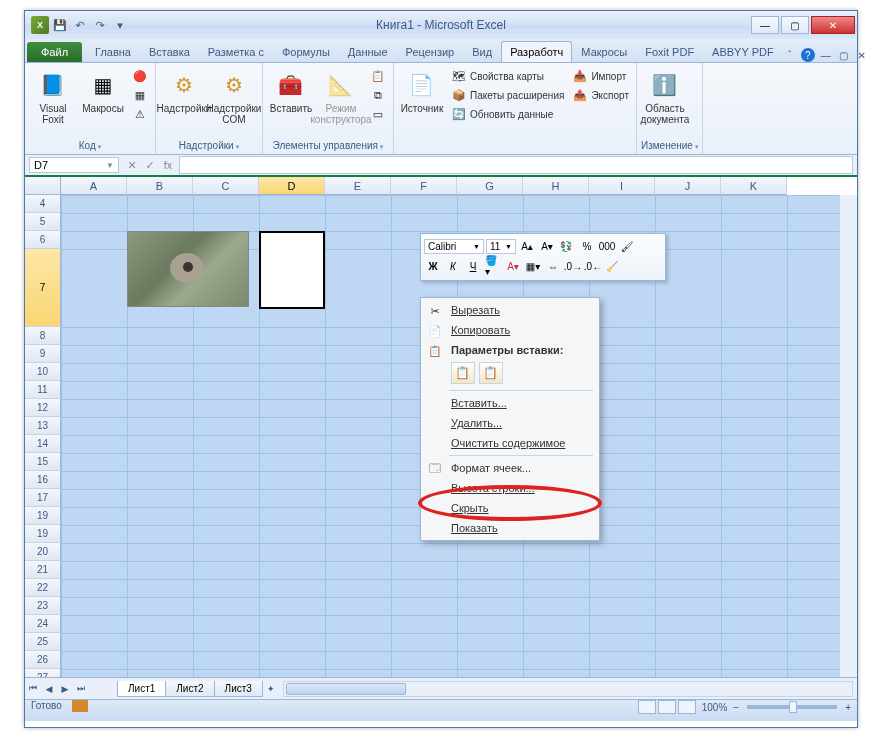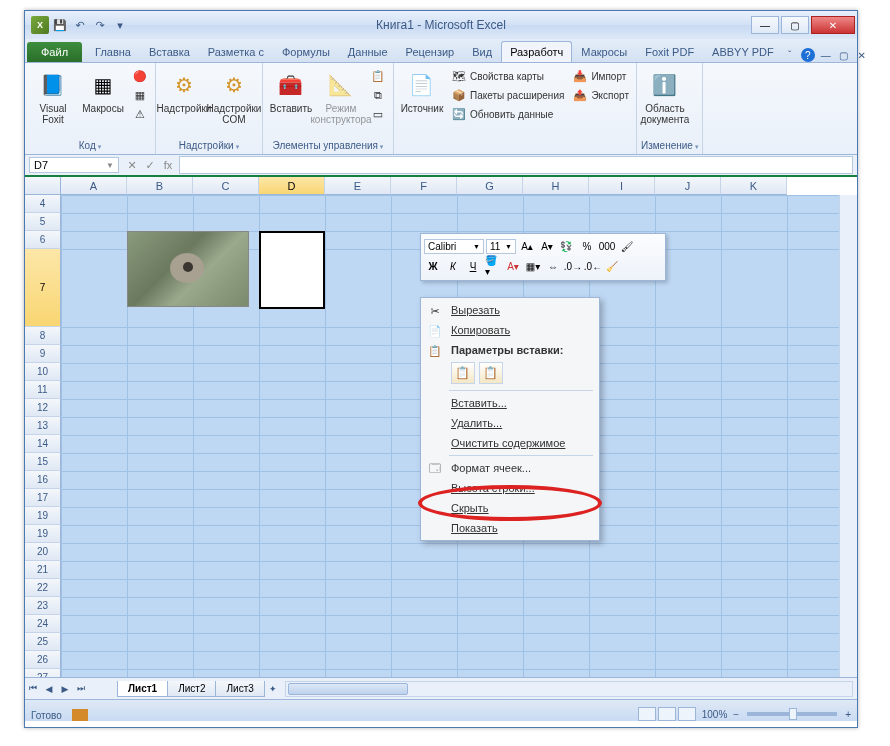--- a/index.html
+++ b/index.html
@@ -55,25 +55,25 @@
 .hline { position: absolute; left: 0; right: 0; height: 1px; background: #9fc1e6; }
 .white-cell { position: absolute; background: #fff; }
 .koala { position: absolute; left: 66px; top: 36px; width: 122px; height: 76px; background: linear-gradient(135deg, #8a9a7c 0%, #6b7a5f 40%, #9aa88c 60%, #7a8a6c 100%); border: 1px solid #888; }
 .koala::before { content: ""; position: absolute; left: 35%; top: 28%; width: 34px; height: 30px; background: #a8a090; border-radius: 50%; }
 .koala::after { content: ""; position: absolute; left: 46%; top: 40%; width: 10px; height: 10px; background: #3a3530; border-radius: 50%; }
 
 .vscroll { position: absolute; top: 18px; right: 0; bottom: 0; width: 18px; background: #e9f0f9; border-left: 1px solid #c5d4e8; }
 .sheet-tabs-bar { height: 22px; background: #e9f0f9; border-top: 1px solid #9bb6d8; display: flex; align-items: center; font-size: 10px; }
 .nav-btn { width: 16px; height: 16px; display: flex; align-items: center; justify-content: center; color: #3b5a86; cursor: pointer; font-size: 9px; }
 .sheet-tab { padding: 2px 10px; background: linear-gradient(#f4f7fb,#dfe8f4); border: 1px solid #9bb6d8; border-top: none; margin-left: -1px; cursor: pointer; }
-.sheet-tab.active { background: #fff; font-weight: bold; margin-left: 28px; }
+.sheet-tab.active { background: #fff; font-weight: normal; margin-left: 28px; }
 .hscroll { flex: 1; height: 16px; background: #e9f0f9; margin: 0 4px; border: 1px solid #c5d4e8; position: relative; }
 .hthumb { position: absolute; left: 2px; top: 1px; width: 120px; height: 12px; background: linear-gradient(#dce8f7,#bed2ec); border: 1px solid #9bb6d8; border-radius: 2px; }
 
-.statusbar { height: 22px; background: linear-gradient(#dfe9f6,#c9daf2); border-top: 1px solid #9bb6d8; display: flex; align-items: flex-end; font-size: 10px; padding: 0 6px; color: #3b5a86; }
+.statusbar { height: 22px; background: linear-gradient(#dfe9f6,#c9daf2); border-top: 1px solid #9bb6d8; display: flex; align-items: flex-start; font-size: 10px; padding: 0 6px; color: #3b5a86; }
 .view-btns { margin-left: auto; display: flex; gap: 2px; align-items: center; }
 .vb { width: 18px; height: 14px; border: 1px solid #9bb6d8; background: #eef4fb; cursor: pointer; }
 .zoom-slider { width: 90px; height: 4px; background: #9bb6d8; margin: 0 6px; position: relative; }
 .zoom-thumb { position: absolute; left: 42px; top: -4px; width: 8px; height: 12px; background: #eef4fb; border: 1px solid #9bb6d8; }
 
 .mini-toolbar { position: absolute; top: 233px; left: 420px; width: 246px; background: linear-gradient(#fbfcfe,#eef3fa); border: 1px solid #9bb6d8; box-shadow: 2px 2px 4px rgba(0,0,0,0.2); padding: 3px; font-size: 10px; }
 .mt-row { display: flex; align-items: center; gap: 2px; margin-bottom: 2px; }
 .mt-combo { border: 1px solid #b6c8de; background: #fff; padding: 1px 3px; display: flex; align-items: center; justify-content: space-between; }
 .mt-btn { width: 18px; height: 18px; display: flex; align-items: center; justify-content: center; border: 1px solid transparent; cursor: pointer; font-size: 10px; }
 

